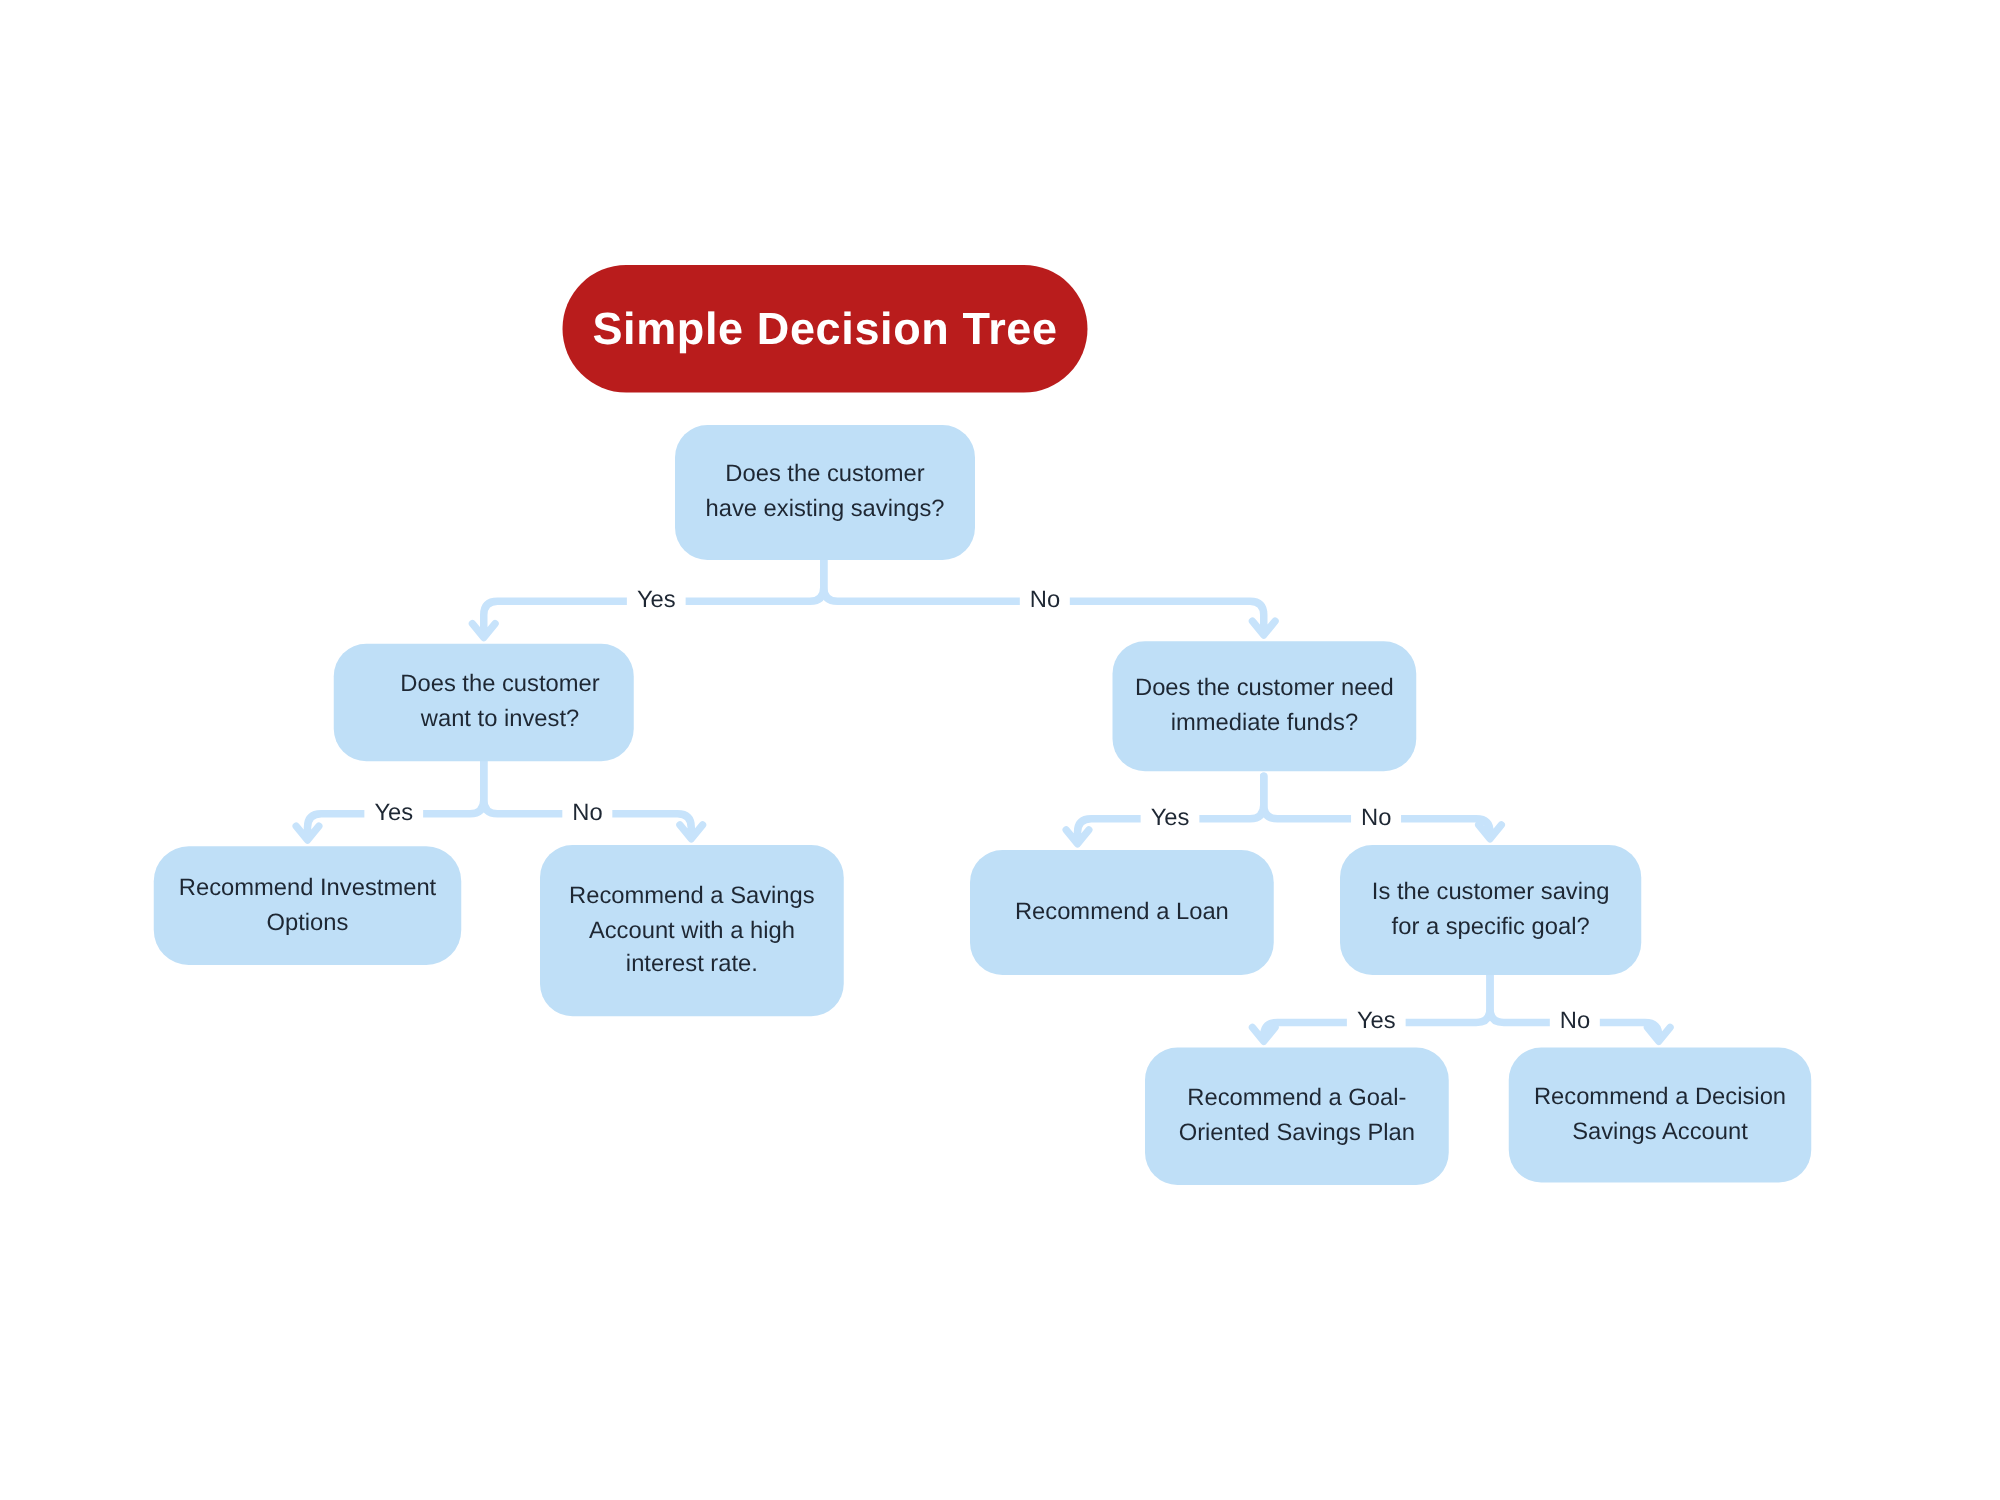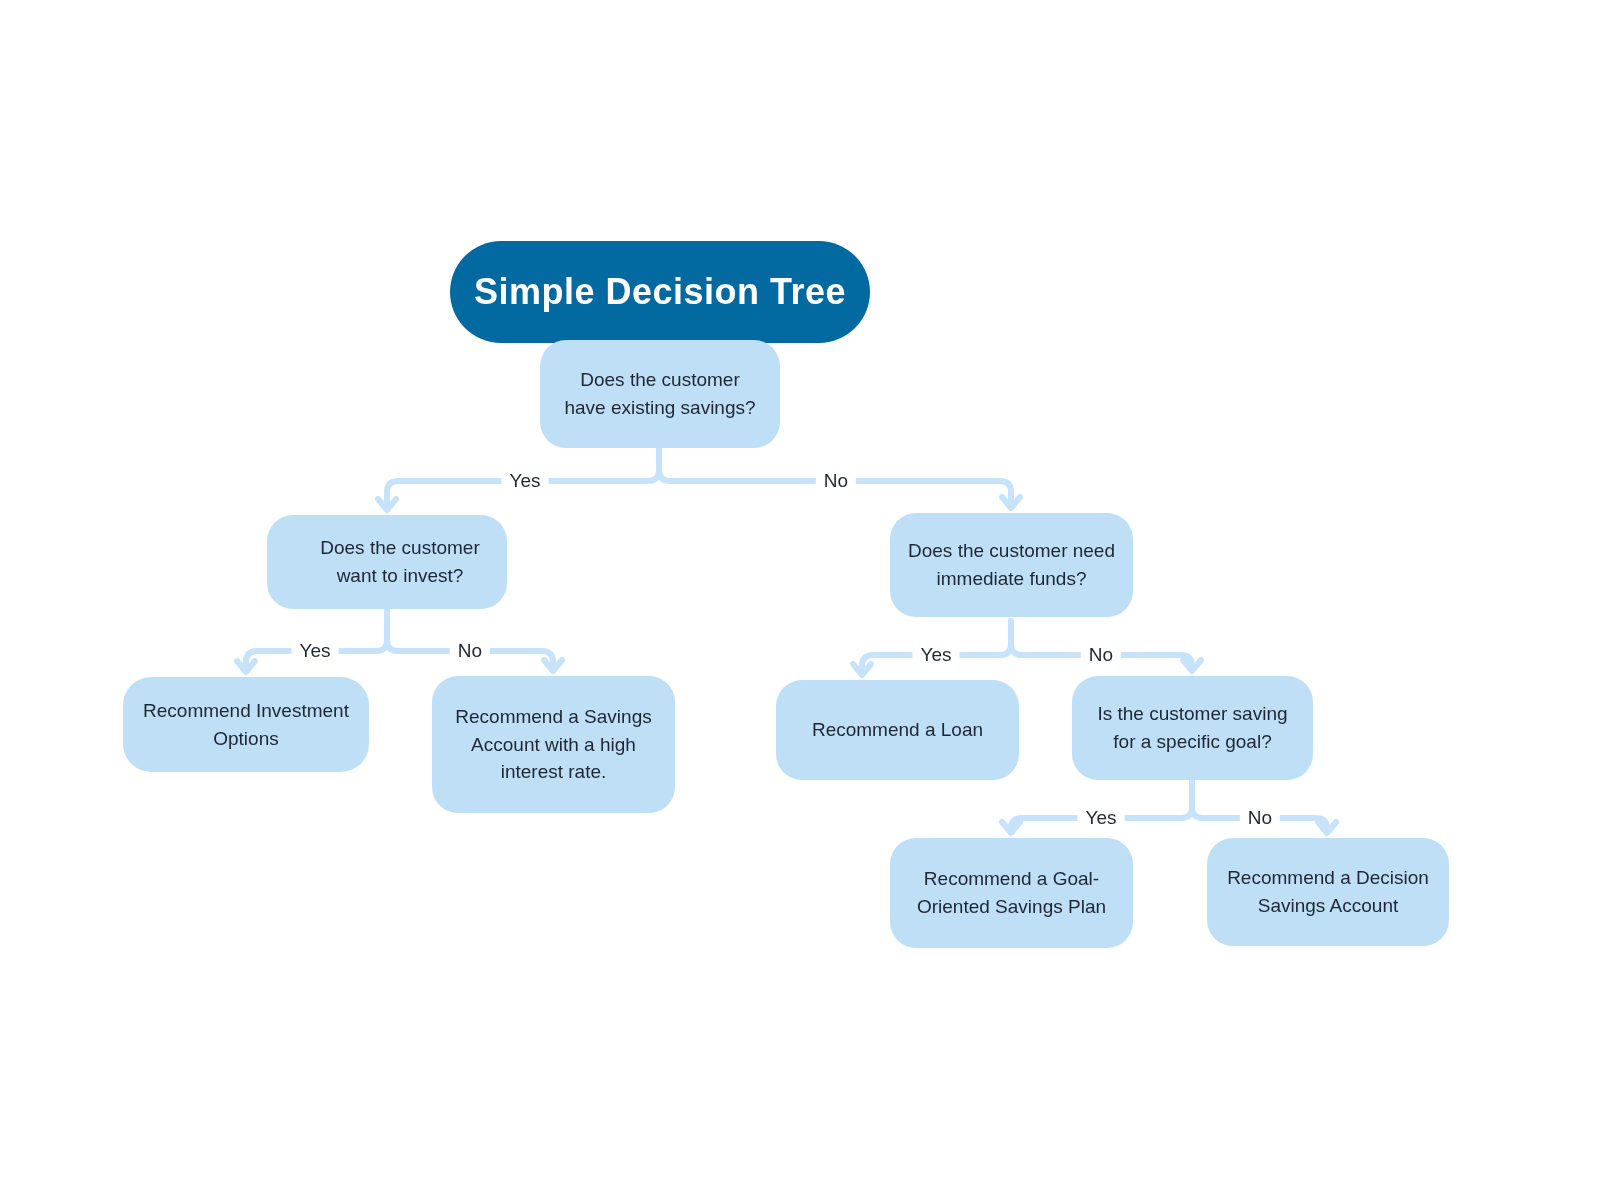--- a/index.html
+++ b/index.html
@@ -31,24 +31,24 @@
     justify-content: center;
     text-align: center;
     font-size: 19px;
     line-height: 1.45;
     padding: 8px 18px;
     box-sizing: border-box;
   }
   .title-box {
     position: absolute;
     left: 450px;
-    top: 241px;
+    top: 212px;
     width: 420px;
     height: 102px;
-    background: #0369a1;
+    background: #b91c1c;
     color: #ffffff;
     border-radius: 51px;
     display: flex;
     align-items: center;
     justify-content: center;
     text-align: center;
     font-size: 36px;
     font-weight: 600;
     letter-spacing: 0.5px;
     box-sizing: border-box;
@@ -64,21 +64,21 @@
     white-space: nowrap;
   }
   
   .n-root      { left: 540px;  top: 340px; width: 240px; height: 108px; }
   .n-invest    { left: 267px;  top: 515px; width: 240px; height: 94px; padding-left: 44px;  }
   .n-funds     { left: 890px;  top: 513px; width: 243px; height: 104px; }
   .n-invopt    { left: 123px;  top: 677px; width: 246px; height: 95px; border-radius: 28px;  }
   .n-savacct   { left: 432px;  top: 676px; width: 243px; height: 137px; }
   .n-loan      { left: 741px;  top: 680px; width: 243px; height: 100px; margin-left: 35px; }
   .n-goal      { left: 1072px; top: 676px; width: 241px; height: 104px; }
-  .n-goalplan  { left: 890px;  top: 838px; width: 243px; height: 110px; }
+  .n-goalplan  { left: 916px;  top: 838px; width: 243px; height: 110px; }
   .n-gensav    { left: 1207px; top: 838px; width: 242px; height: 108px; }
   
   .l-root-yes   { left: 525px;  top: 481px; }
   .l-root-no    { left: 836px;  top: 481px; }
   .l-invest-yes { left: 315px;  top: 651px; }
   .l-invest-no  { left: 470px;  top: 651px; }
   .l-funds-yes  { left: 936px;  top: 655px; }
   .l-funds-no   { left: 1101px; top: 655px; }
   .l-goal-yes   { left: 1101px; top: 818px; }
   .l-goal-no    { left: 1260px; top: 818px; }

